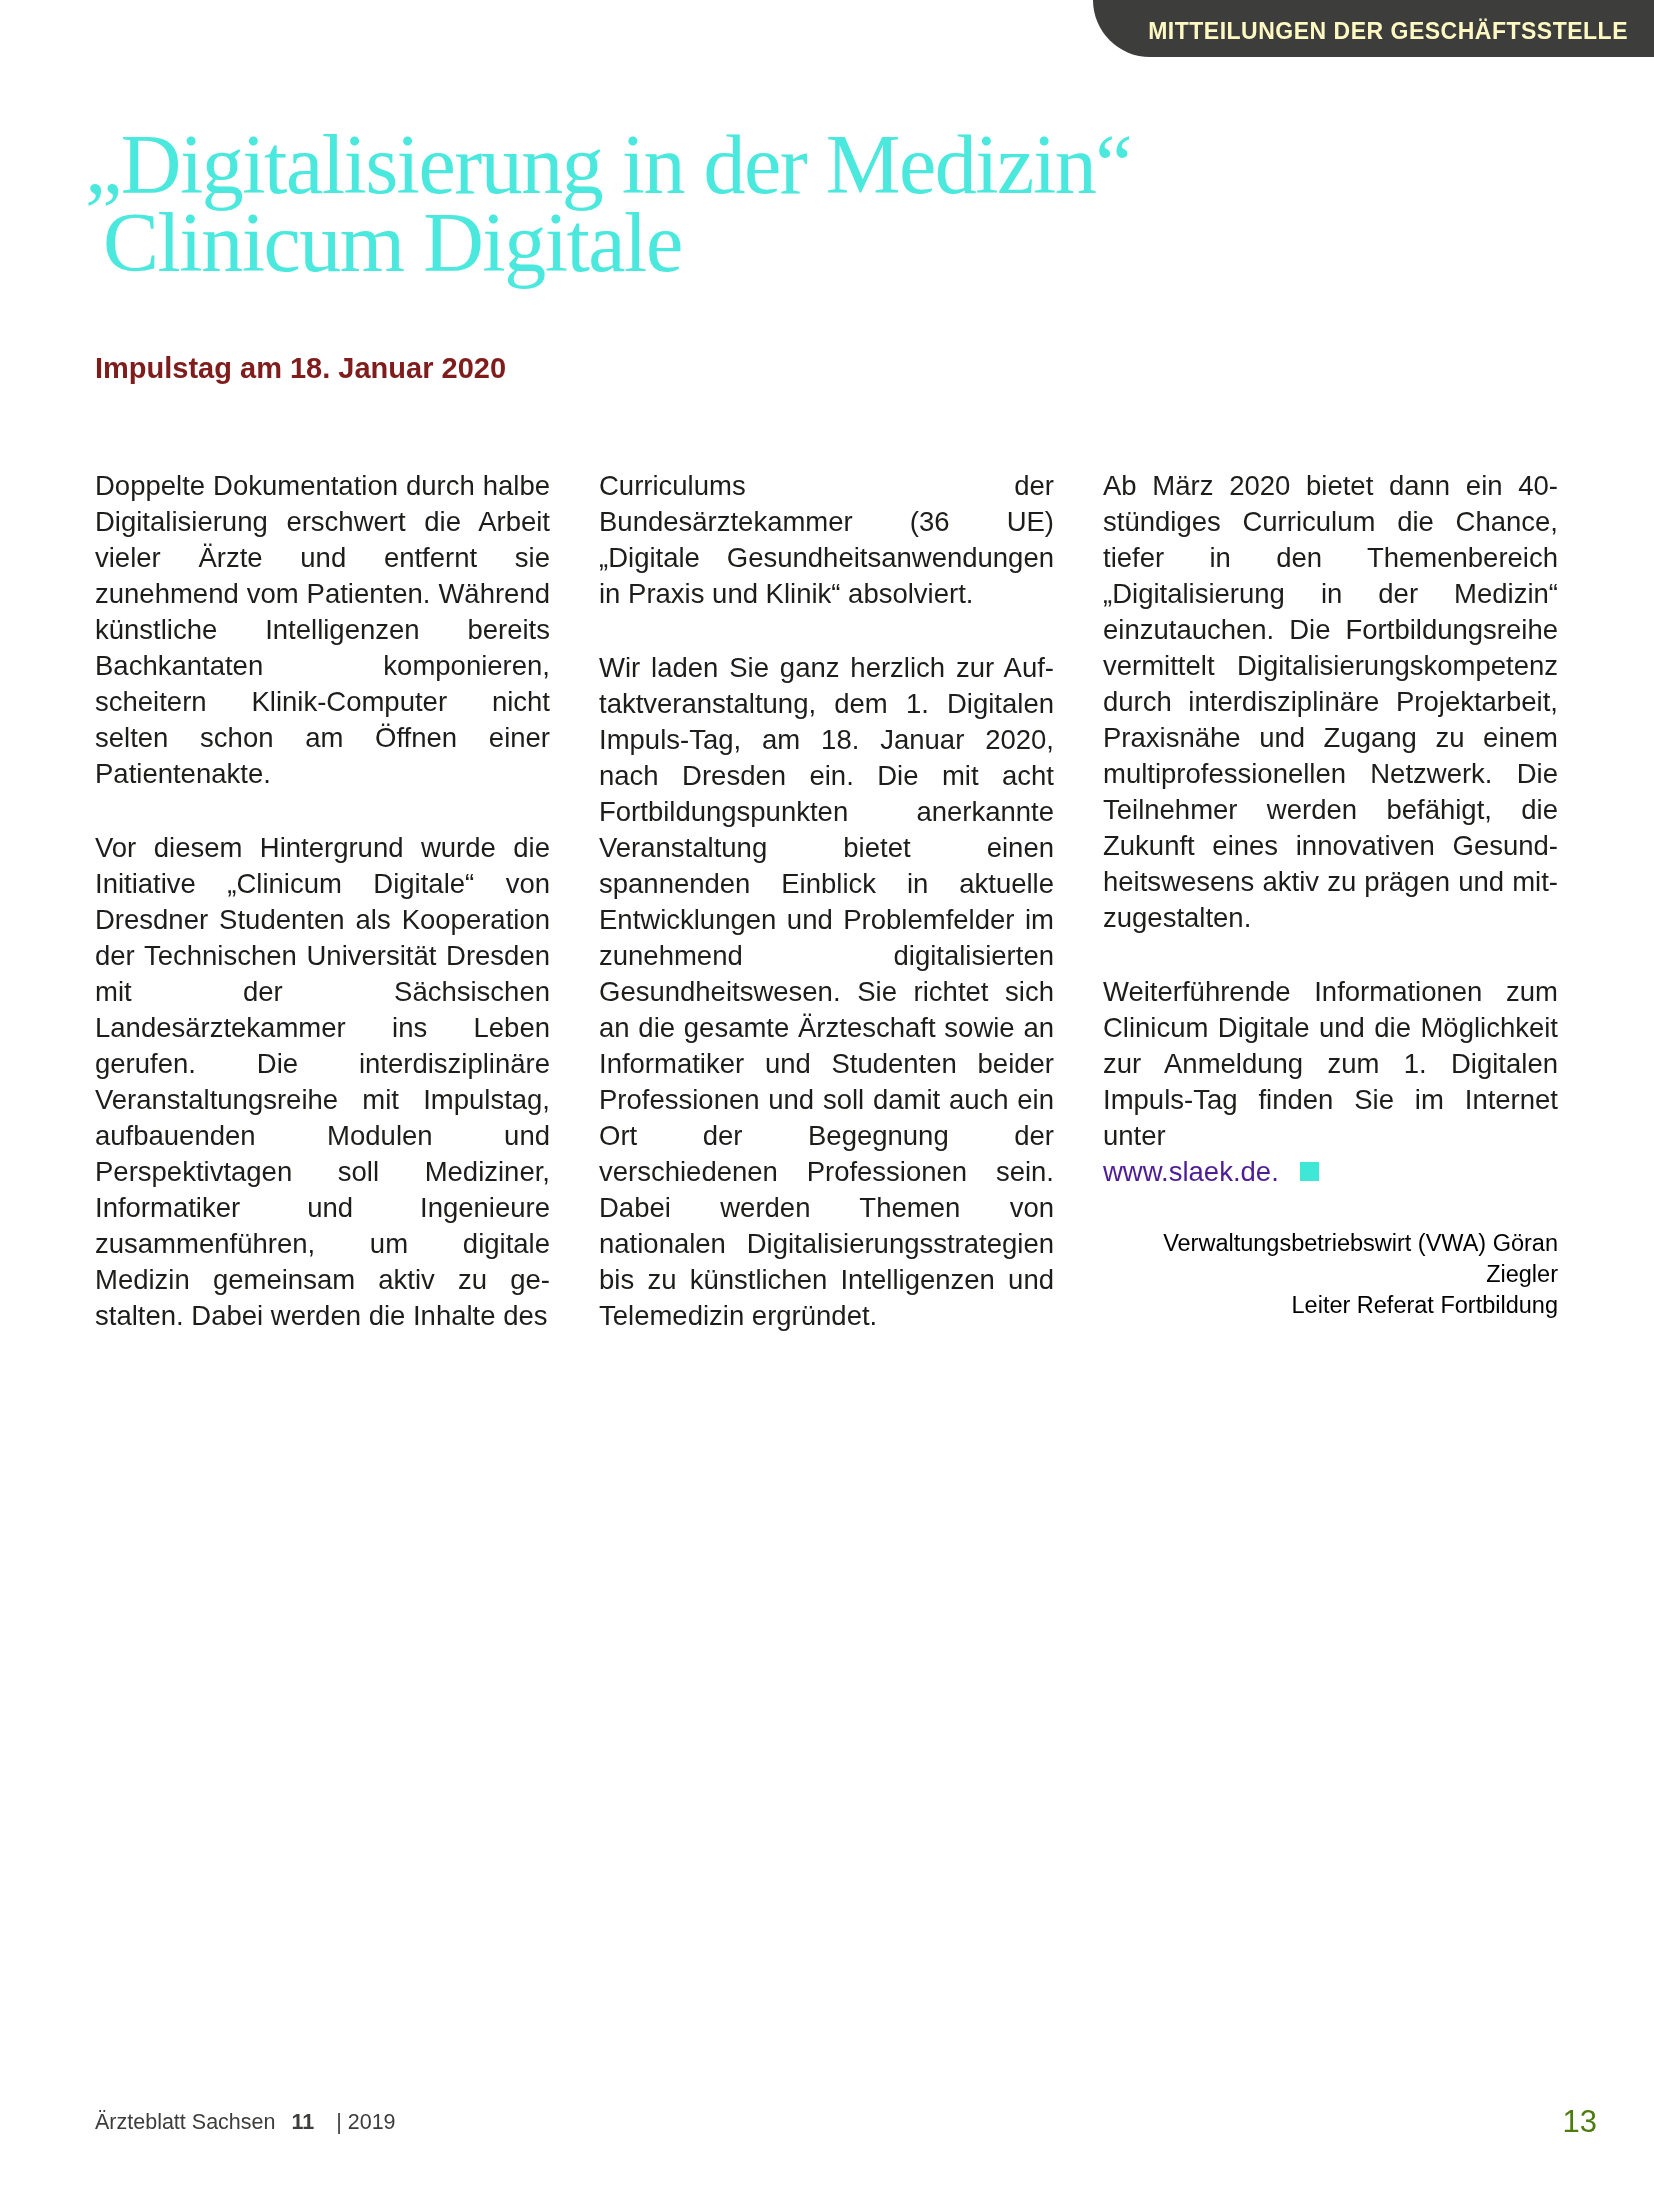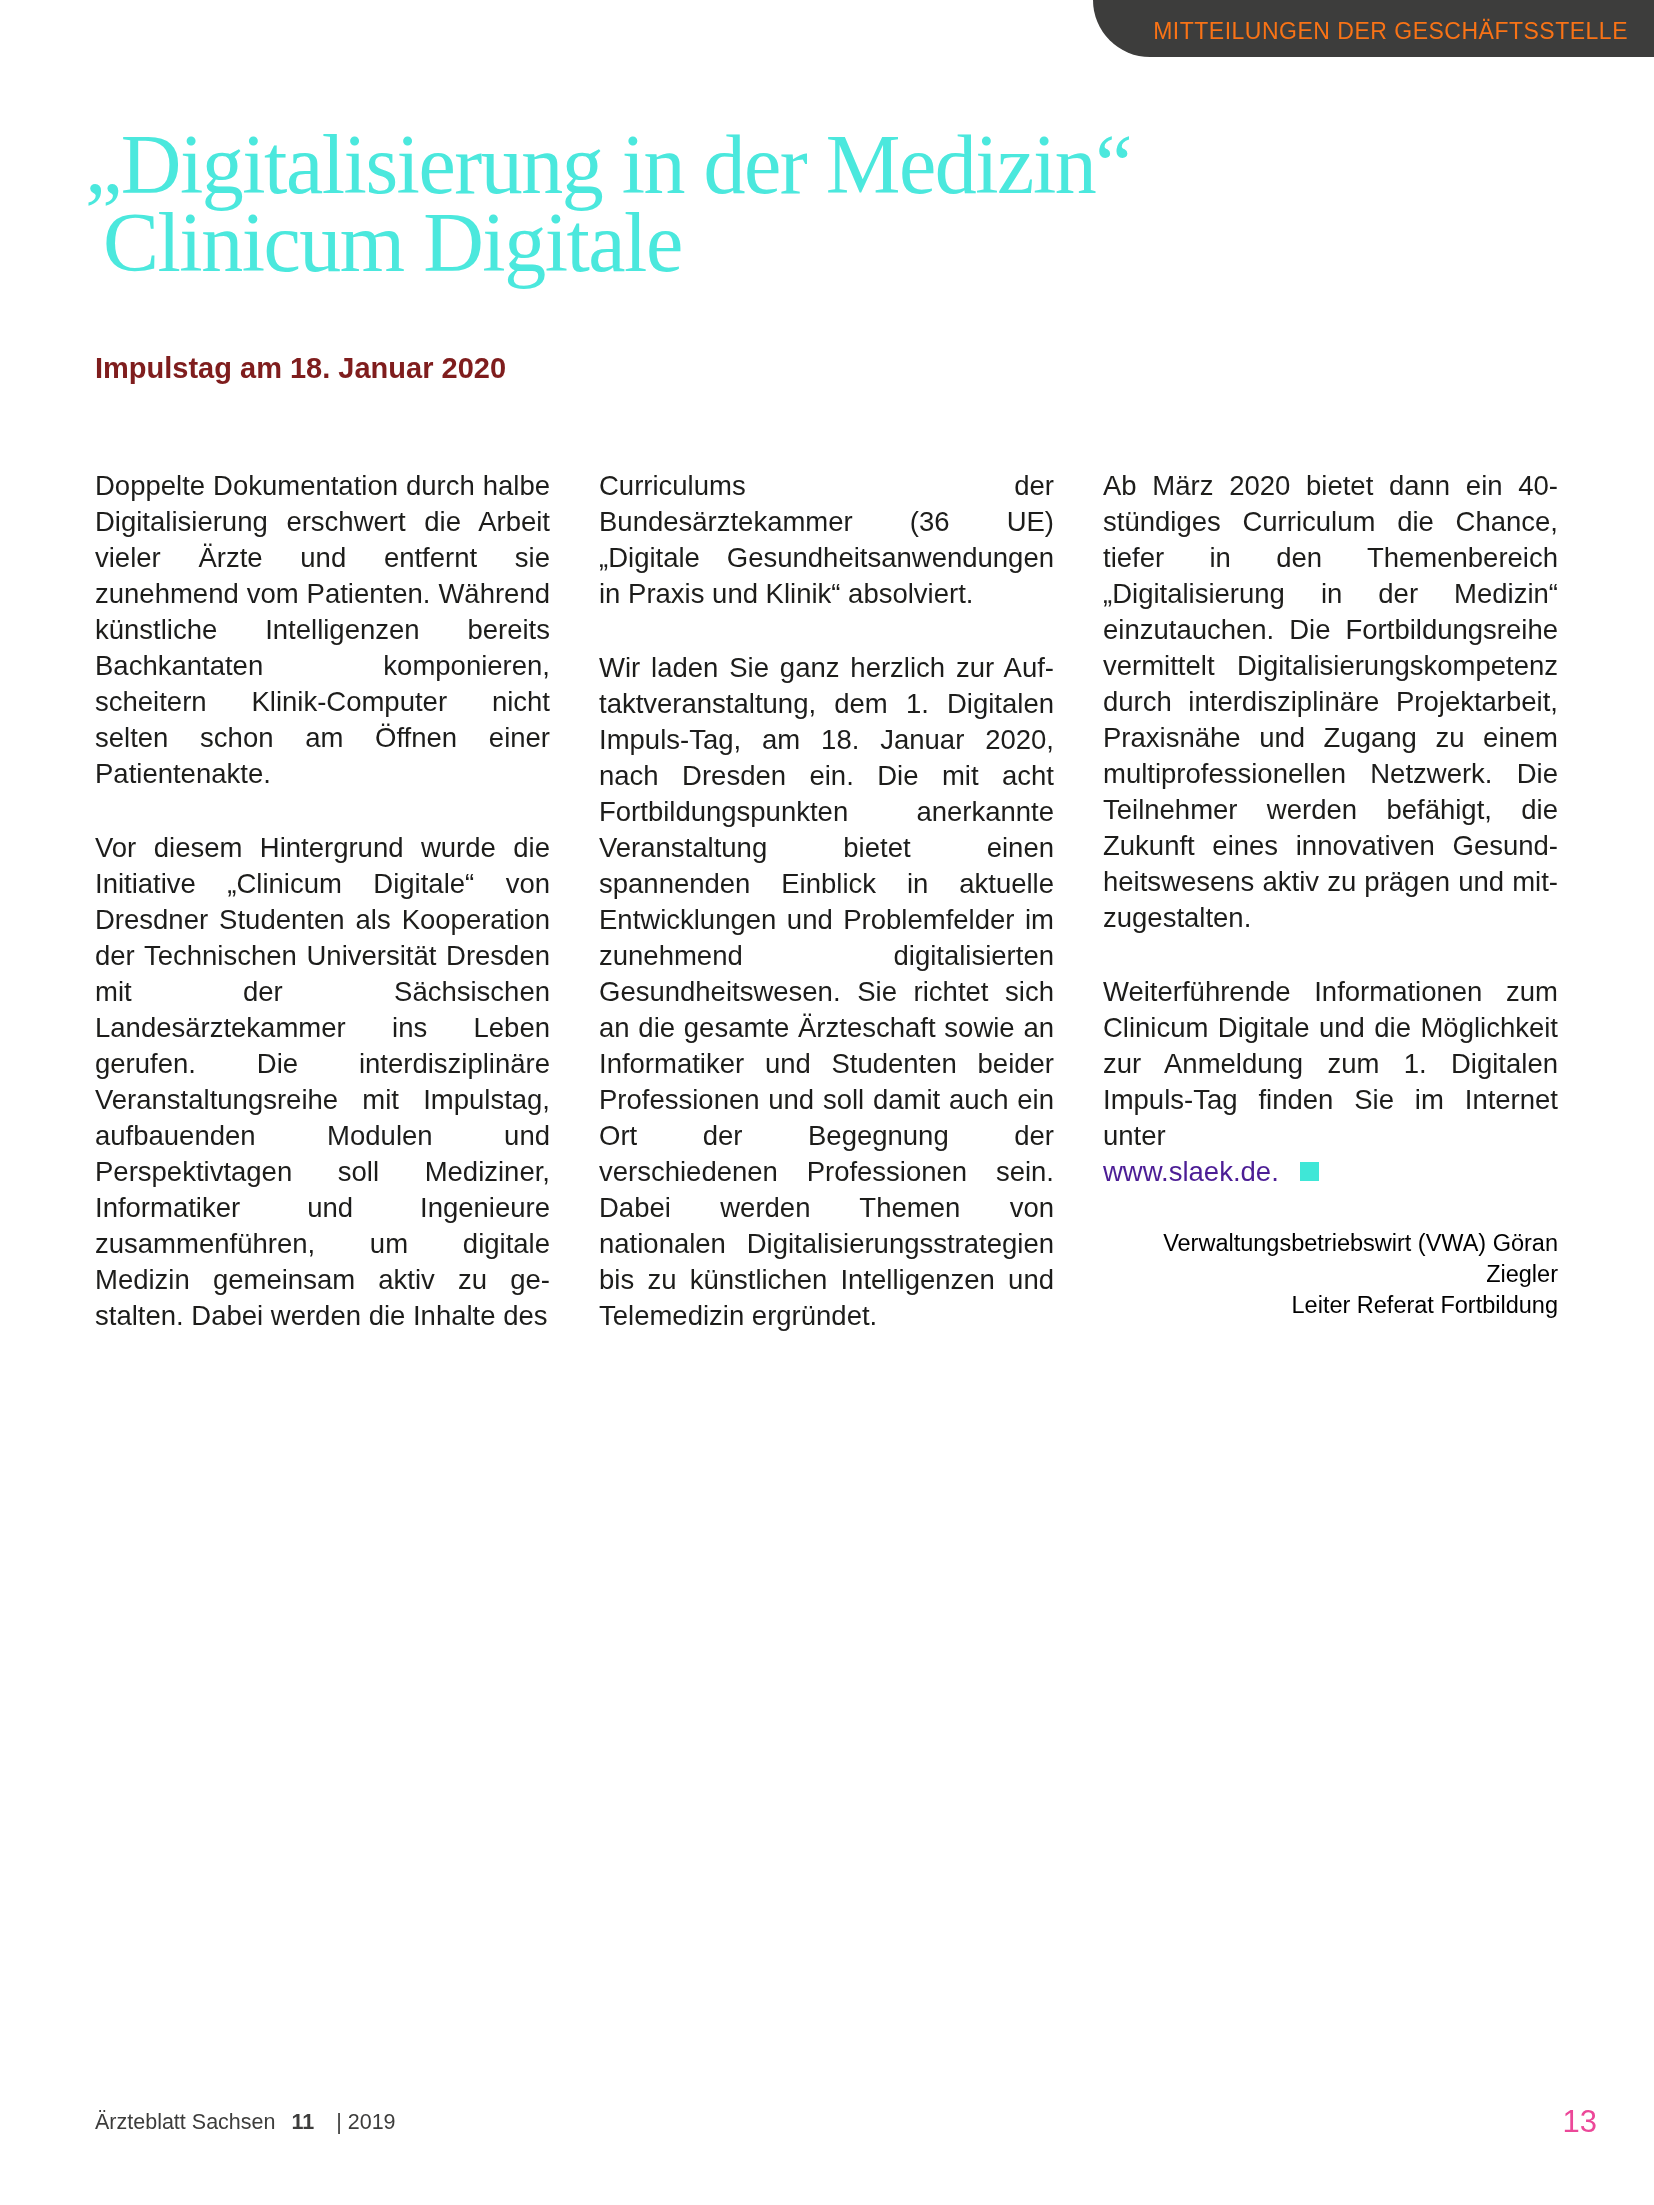--- a/index.html
+++ b/index.html
@@ -21,23 +21,23 @@
     background: #3d3d3c;
     border-bottom-left-radius: 58px;
     display: flex;
     align-items: center;
     justify-content: flex-end;
     padding-right: 26px;
     padding-top: 5px;
     box-sizing: border-box;
   }
   .badge span {
-    color: #f97316;
+    color: #fef9c3;
     font-size: 23px;
-    font-weight: normal;
+    font-weight: bold;
     letter-spacing: 0.5px;
     white-space: nowrap;
   }
 
   
   h1.title {
     position: absolute;
     left: 103px; top: 126px;
     margin: 0;
     font-family: "Liberation Serif", serif;
@@ -113,21 +113,21 @@
     font-size: 21.5px;
     color: #3d3d3c;
     white-space: nowrap;
   }
   .footer-left .issue { font-weight: bold; margin-left: 10px; }
   .footer-left .year { margin-left: 16px; }
   .footer-page {
     position: absolute;
     right: 57px; top: 2104px;
     font-size: 31px;
-    color: #ec4899;
+    color: #4d7c0f;
   }
 </style>
 </head>
 <body>
 
 <div class="page">
 
   <div class="badge">
     <span>MITTEILUNGEN DER GESCHÄFTSSTELLE</span>
   </div>

